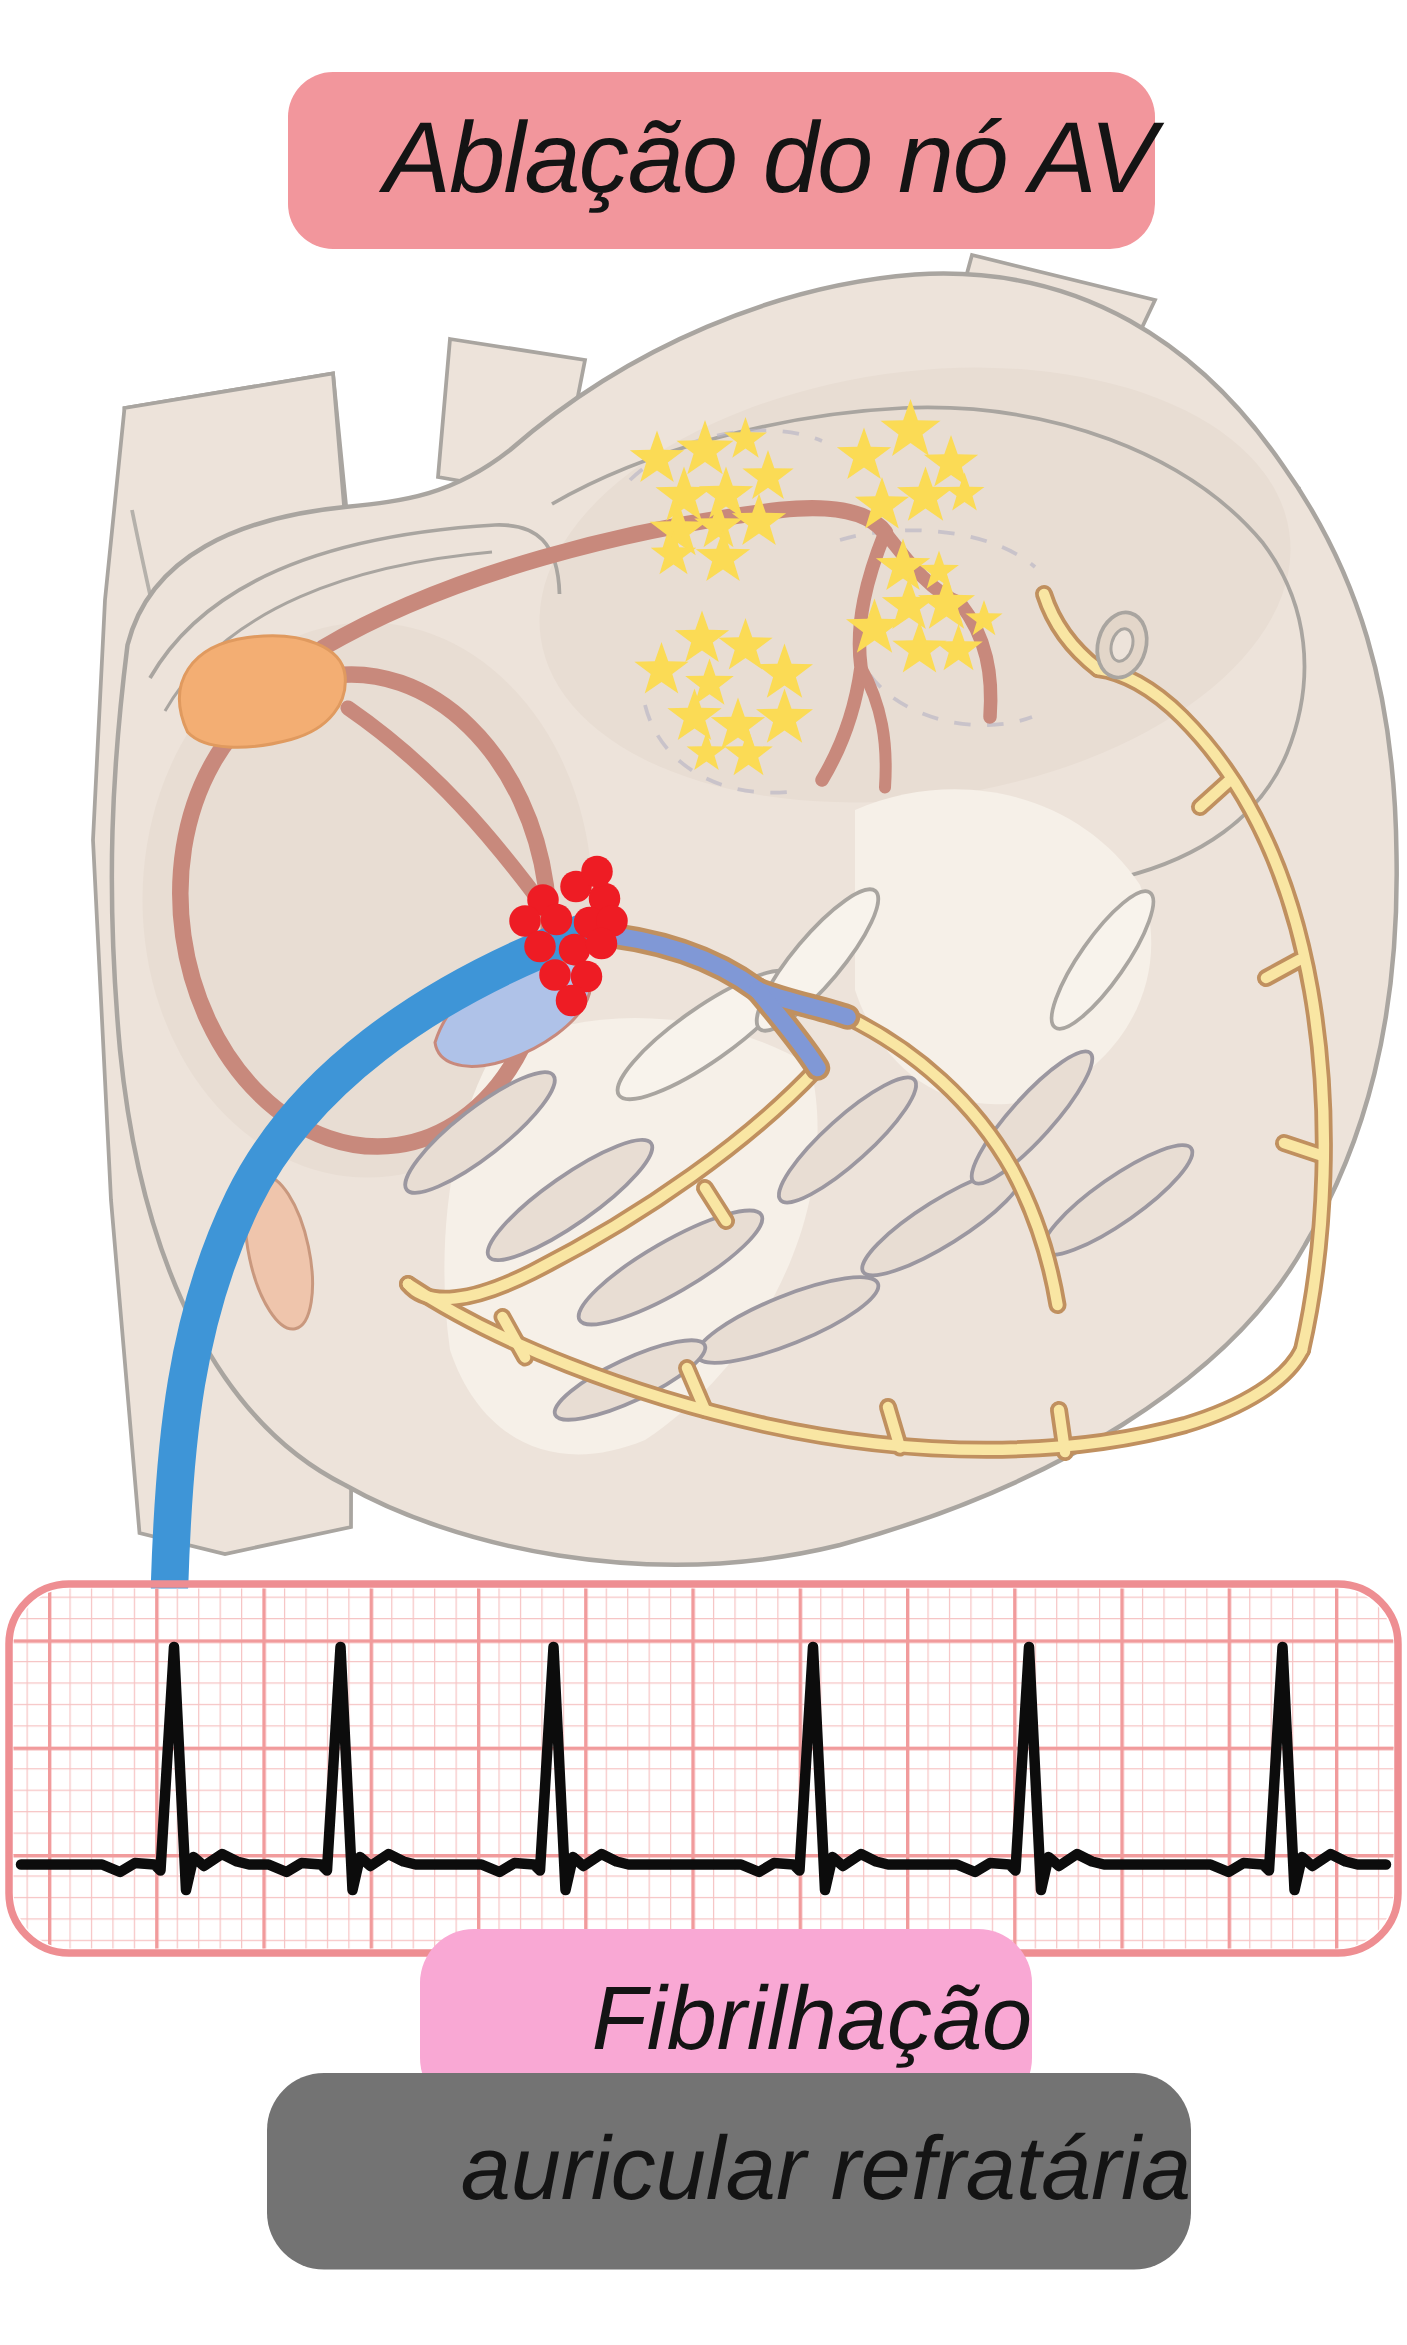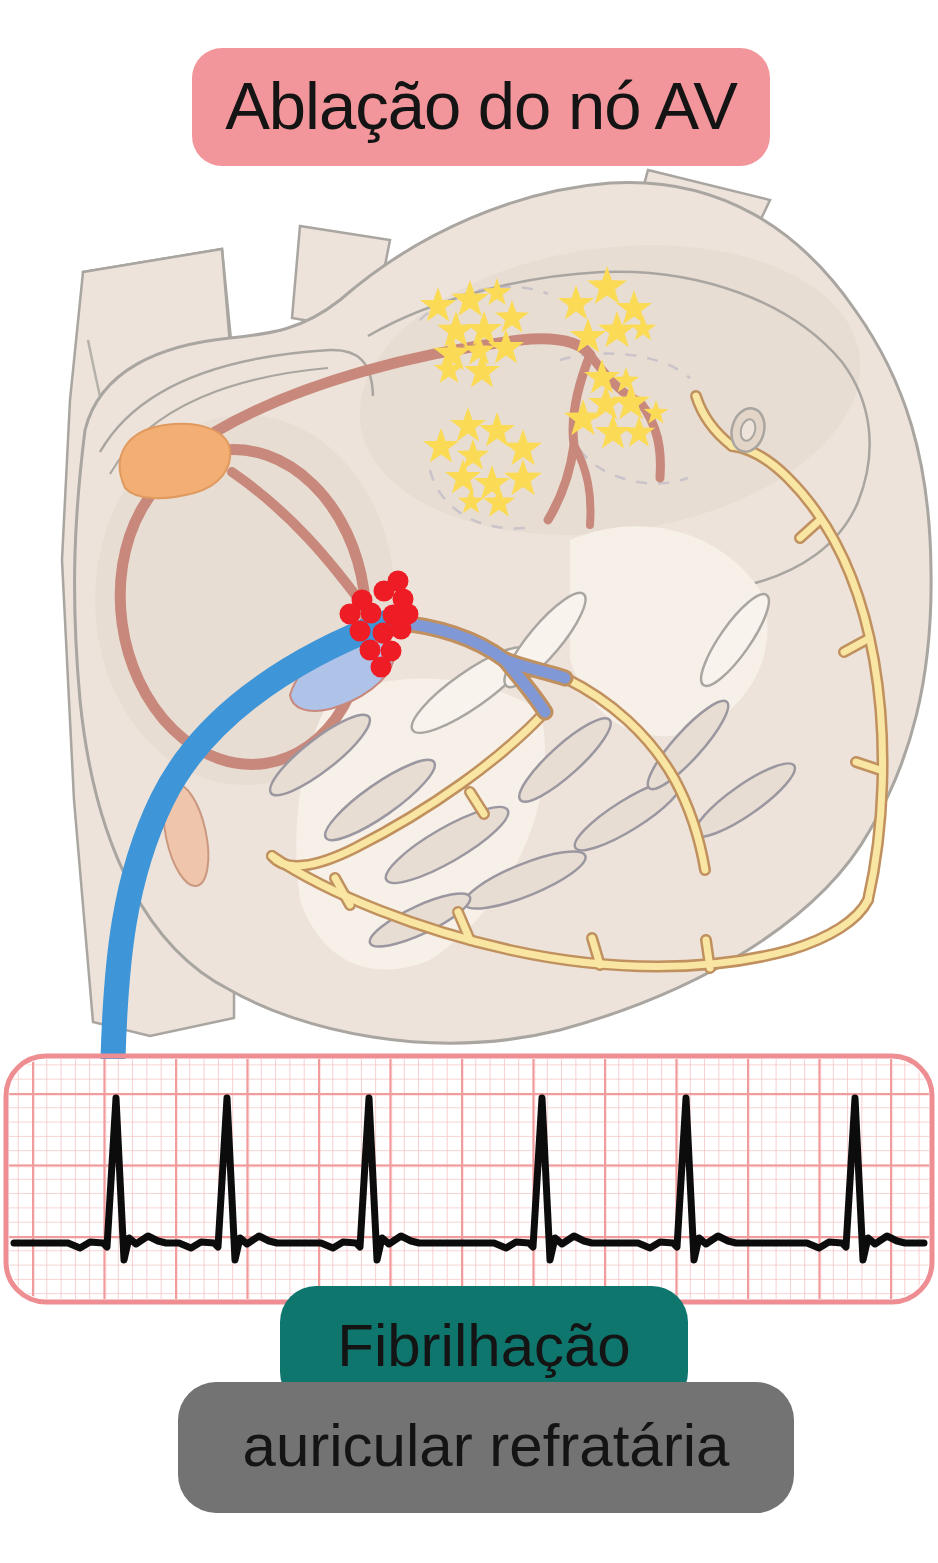--- a/index.html
+++ b/index.html
@@ -1,20 +1,20 @@
 <!DOCTYPE html>
 <html><head>
 <meta charset="utf-8">
 <style>
   html,body{margin:0;padding:0;background:#ffffff;}
   .stage{position:relative;width:938px;height:1563px;background:#fff;overflow:hidden;
          font-family:"Liberation Sans", sans-serif;}
   .stage svg{position:absolute;left:0;top:0;}
-  .pill{position:absolute;display:flex;align-items:center;justify-content:center;
-        color:#141414;}
+  .pill{position:absolute;display:flex;align-items:center;justify-content:flex-end;
+        color:#141414;font-style:italic;}
   .banner{left:192px;top:48px;width:578px;height:118px;border-radius:30px;
           font-size:67px;letter-spacing:-1px;}
   .cap1{left:280px;top:1286px;width:408px;height:122px;border-radius:36px;
         font-size:60px;}
   .cap2{left:178px;top:1382px;width:616px;height:131px;border-radius:38px;
         font-size:60px;}
   .cap1 span, .cap2 span, .banner span{transform:translateY(-2px);}
 </style>
 </head>
 <body>
@@ -215,20 +215,20 @@
           </g>
     </g>
     <rect x="6" y="1056" width="926" height="246" rx="40" fill="none" stroke="#EE8E92" stroke-width="5"></rect>
   </g>
 </svg>
 
 <div class="pill banner" style="background: rgb(242, 150, 156);">
   <span>Ablação do nó AV</span>
 </div>
 
-<div class="pill cap1" style="background: #0f766e;">
+<div class="pill cap1" style="background: #f9a8d4;">
   <span>Fibrilhação</span>
 </div>
 <div class="pill cap2" style="background: #737373;">
   <span>auricular refratária</span>
 </div>
 
 </div>
 
 </body></html>

